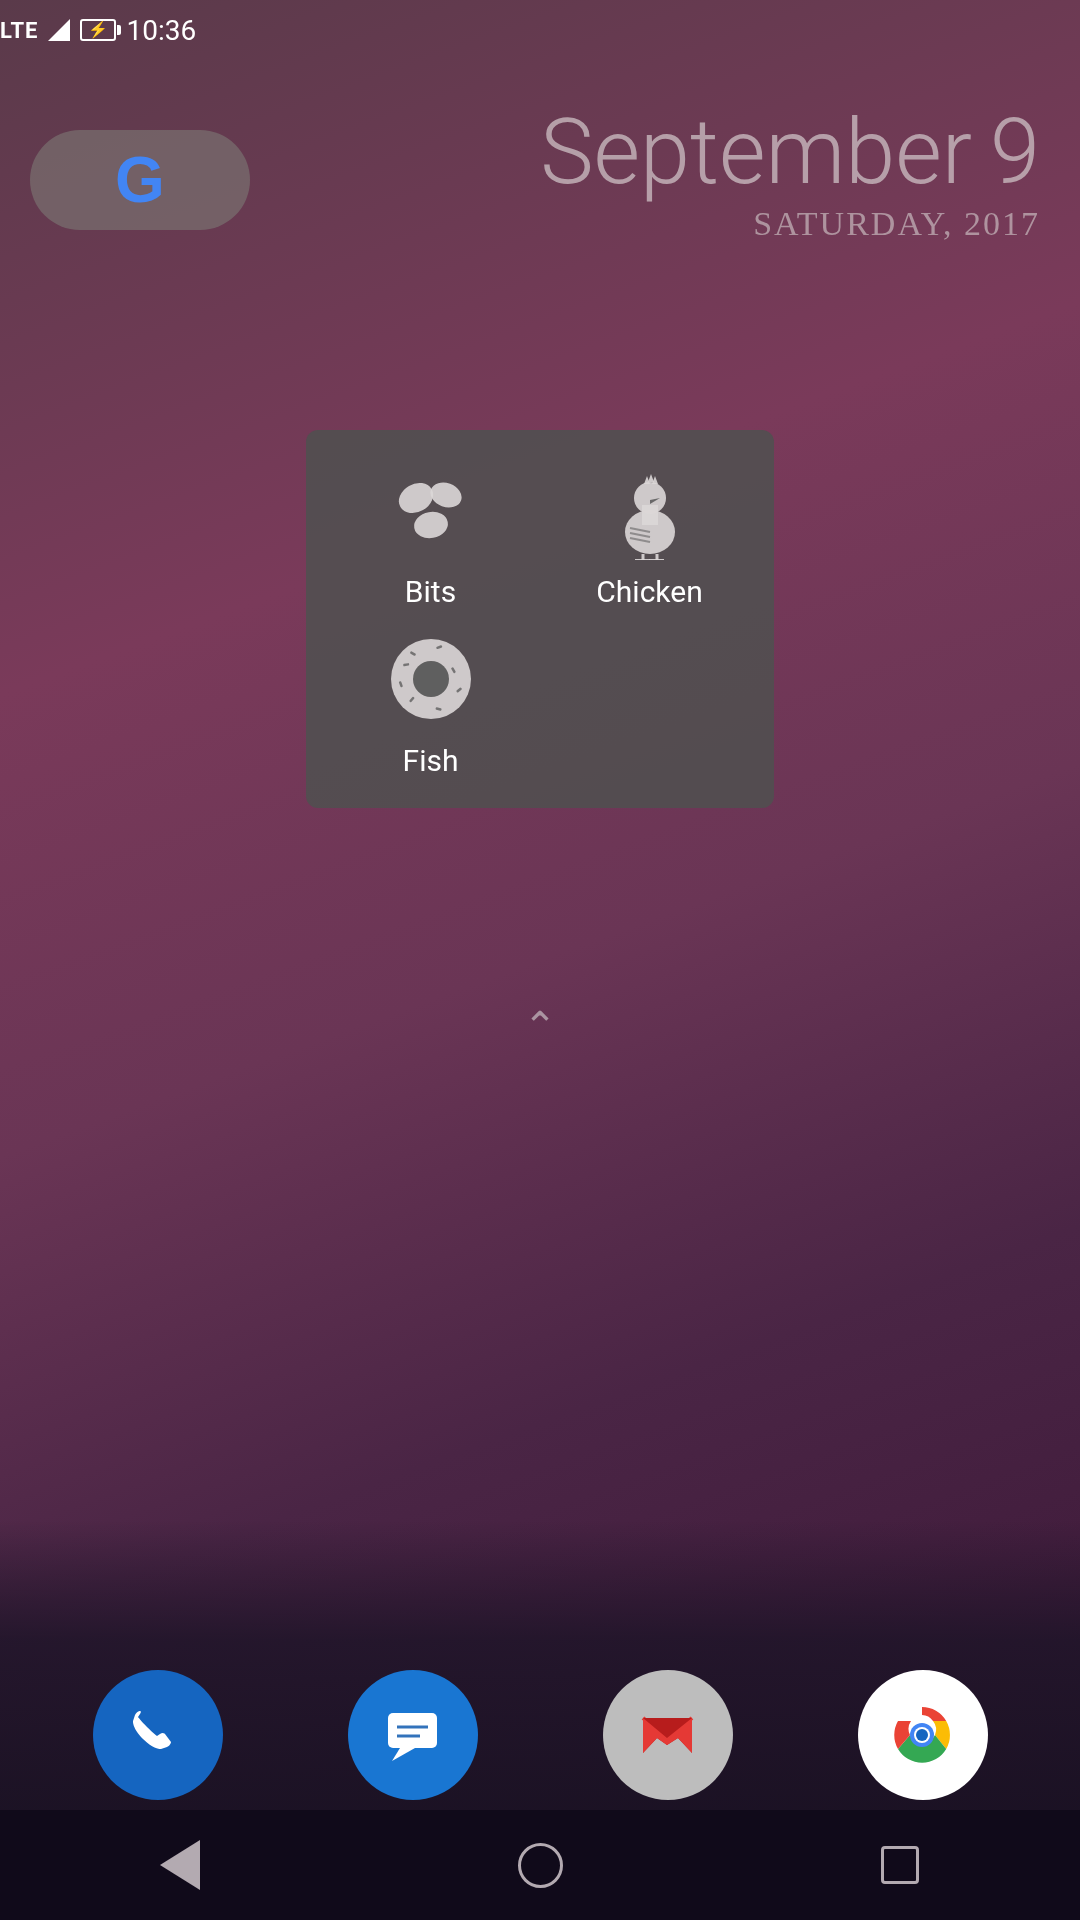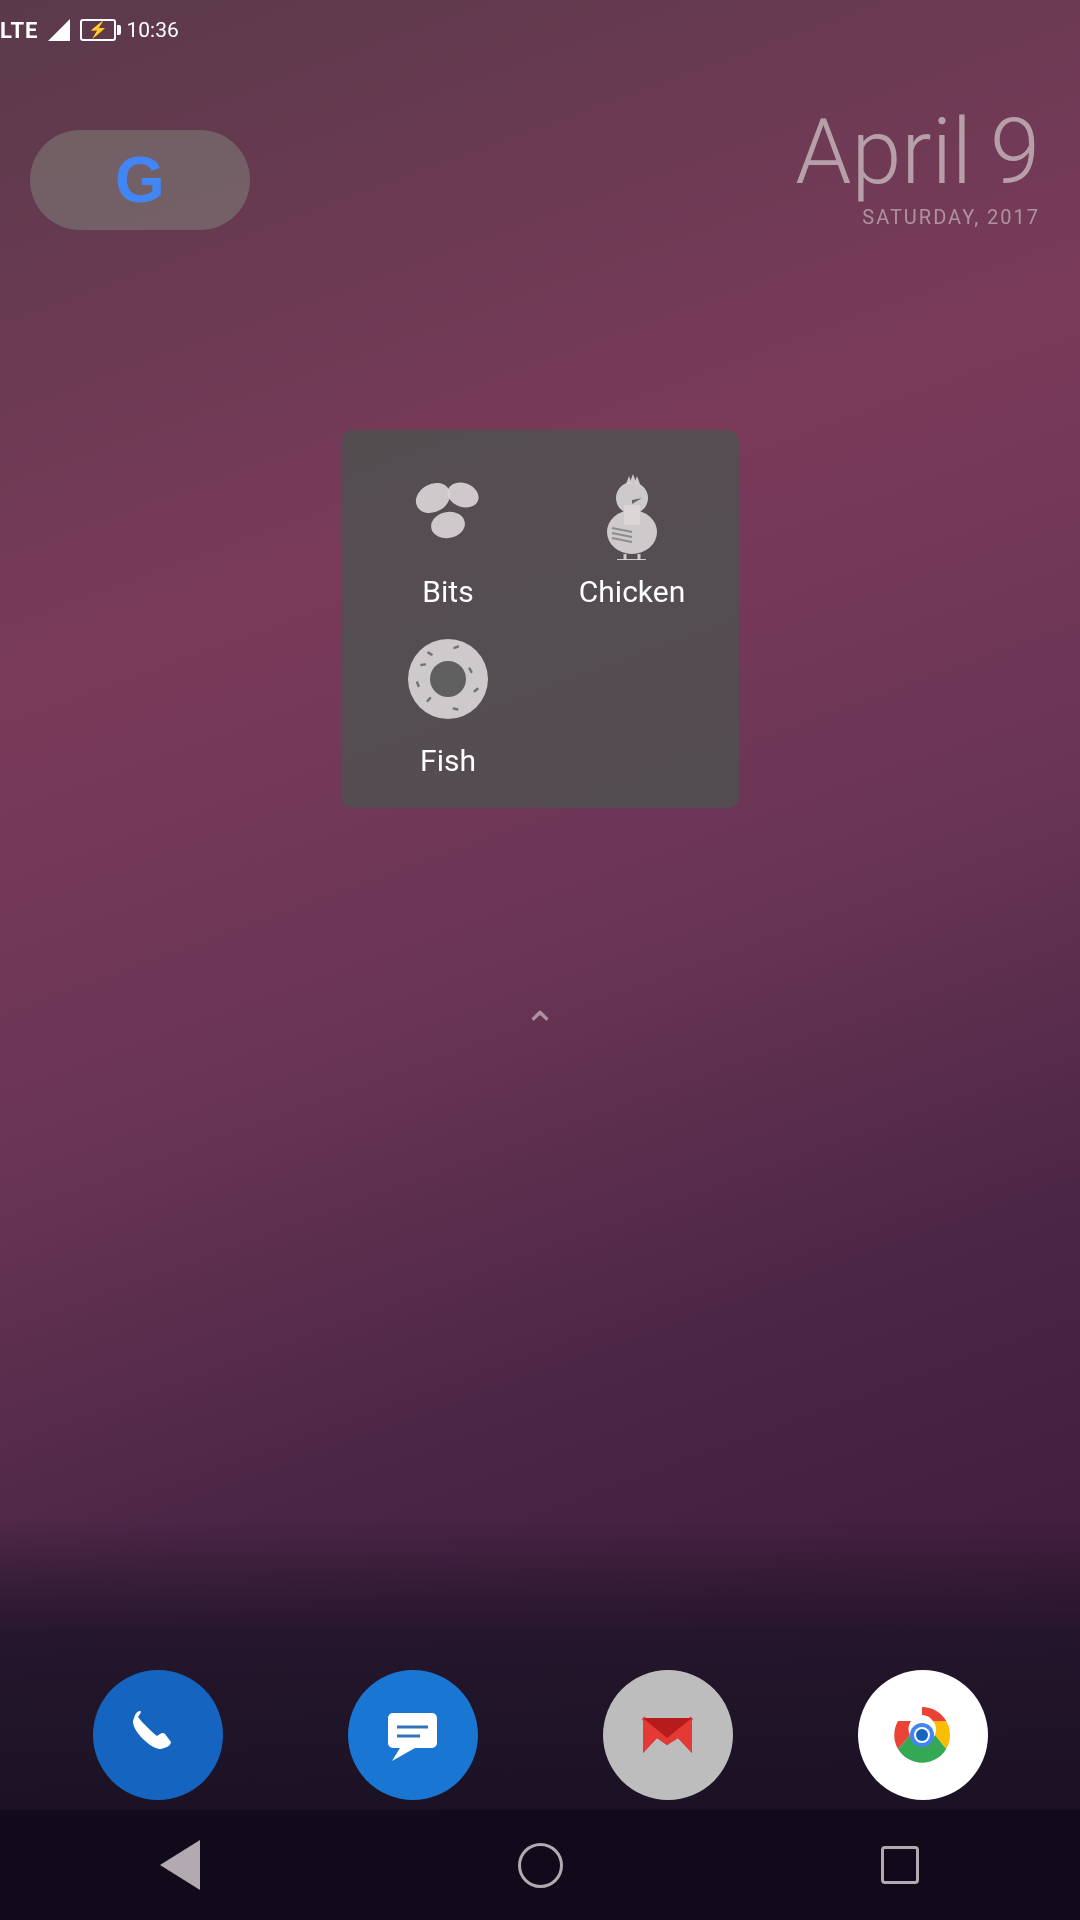--- a/index.html
+++ b/index.html
@@ -63,21 +63,21 @@
     }
 
     .battery-icon .bolt {
       font-size: 16px;
       color: white;
       line-height: 1;
     }
 
     .time {
       color: white;
-      font-size: 21px;
+      font-size: 28px;
       font-weight: 400;
     }
 
     
     .google-widget {
       position: absolute;
       top: 130px;
       left: 30px;
       width: 220px;
       height: 100px;
@@ -99,32 +99,33 @@
     
     .date-widget {
       position: absolute;
       top: 100px;
       right: 40px;
       text-align: right;
     }
 
     .date-weekday {
       color: rgba(200, 185, 190, 0.7);
-      font-size: 20px;
+      font-size: 34px;
       font-weight: 400;
       letter-spacing: 2px;
+      font-family: Liberation Serif, serif;
     }
 
     
     .pet-widget {
       position: absolute;
       top: 430px;
       left: 50%;
       transform: translateX(-50%);
-      width: 398px;
+      width: 468px;
       background: rgba(80, 80, 80, 0.88);
       border-radius: 12px;
       padding: 30px 20px;
     }
 
     .pet-grid {
       display: grid;
       grid-template-columns: 1fr 1fr;
       gap: 20px 10px;
     }
@@ -266,21 +267,21 @@
 </div>
 
 <div class="google-widget">
   <span class="google-g">
     <span class="g-blue">G</span>
   </span>
 </div>
 
 <div class="date-widget">
   <div style="display:flex; align-items:baseline; gap:18px; justify-content:flex-end;">
-    <span style="color:rgba(200,185,190,0.8); font-size:90px; font-weight:300;">April</span>
+    <span style="color:rgba(200,185,190,0.8); font-size:90px; font-weight:300;">September</span>
     <span style="color:rgba(200,185,190,0.8); font-size:90px; font-weight:300;">9</span>
   </div>
   <div class="date-weekday">SATURDAY, 2017</div>
 </div>
 
 <div class="pet-widget">
   <div class="pet-grid">
 
     <div class="pet-item">
       <div class="pet-icon">

